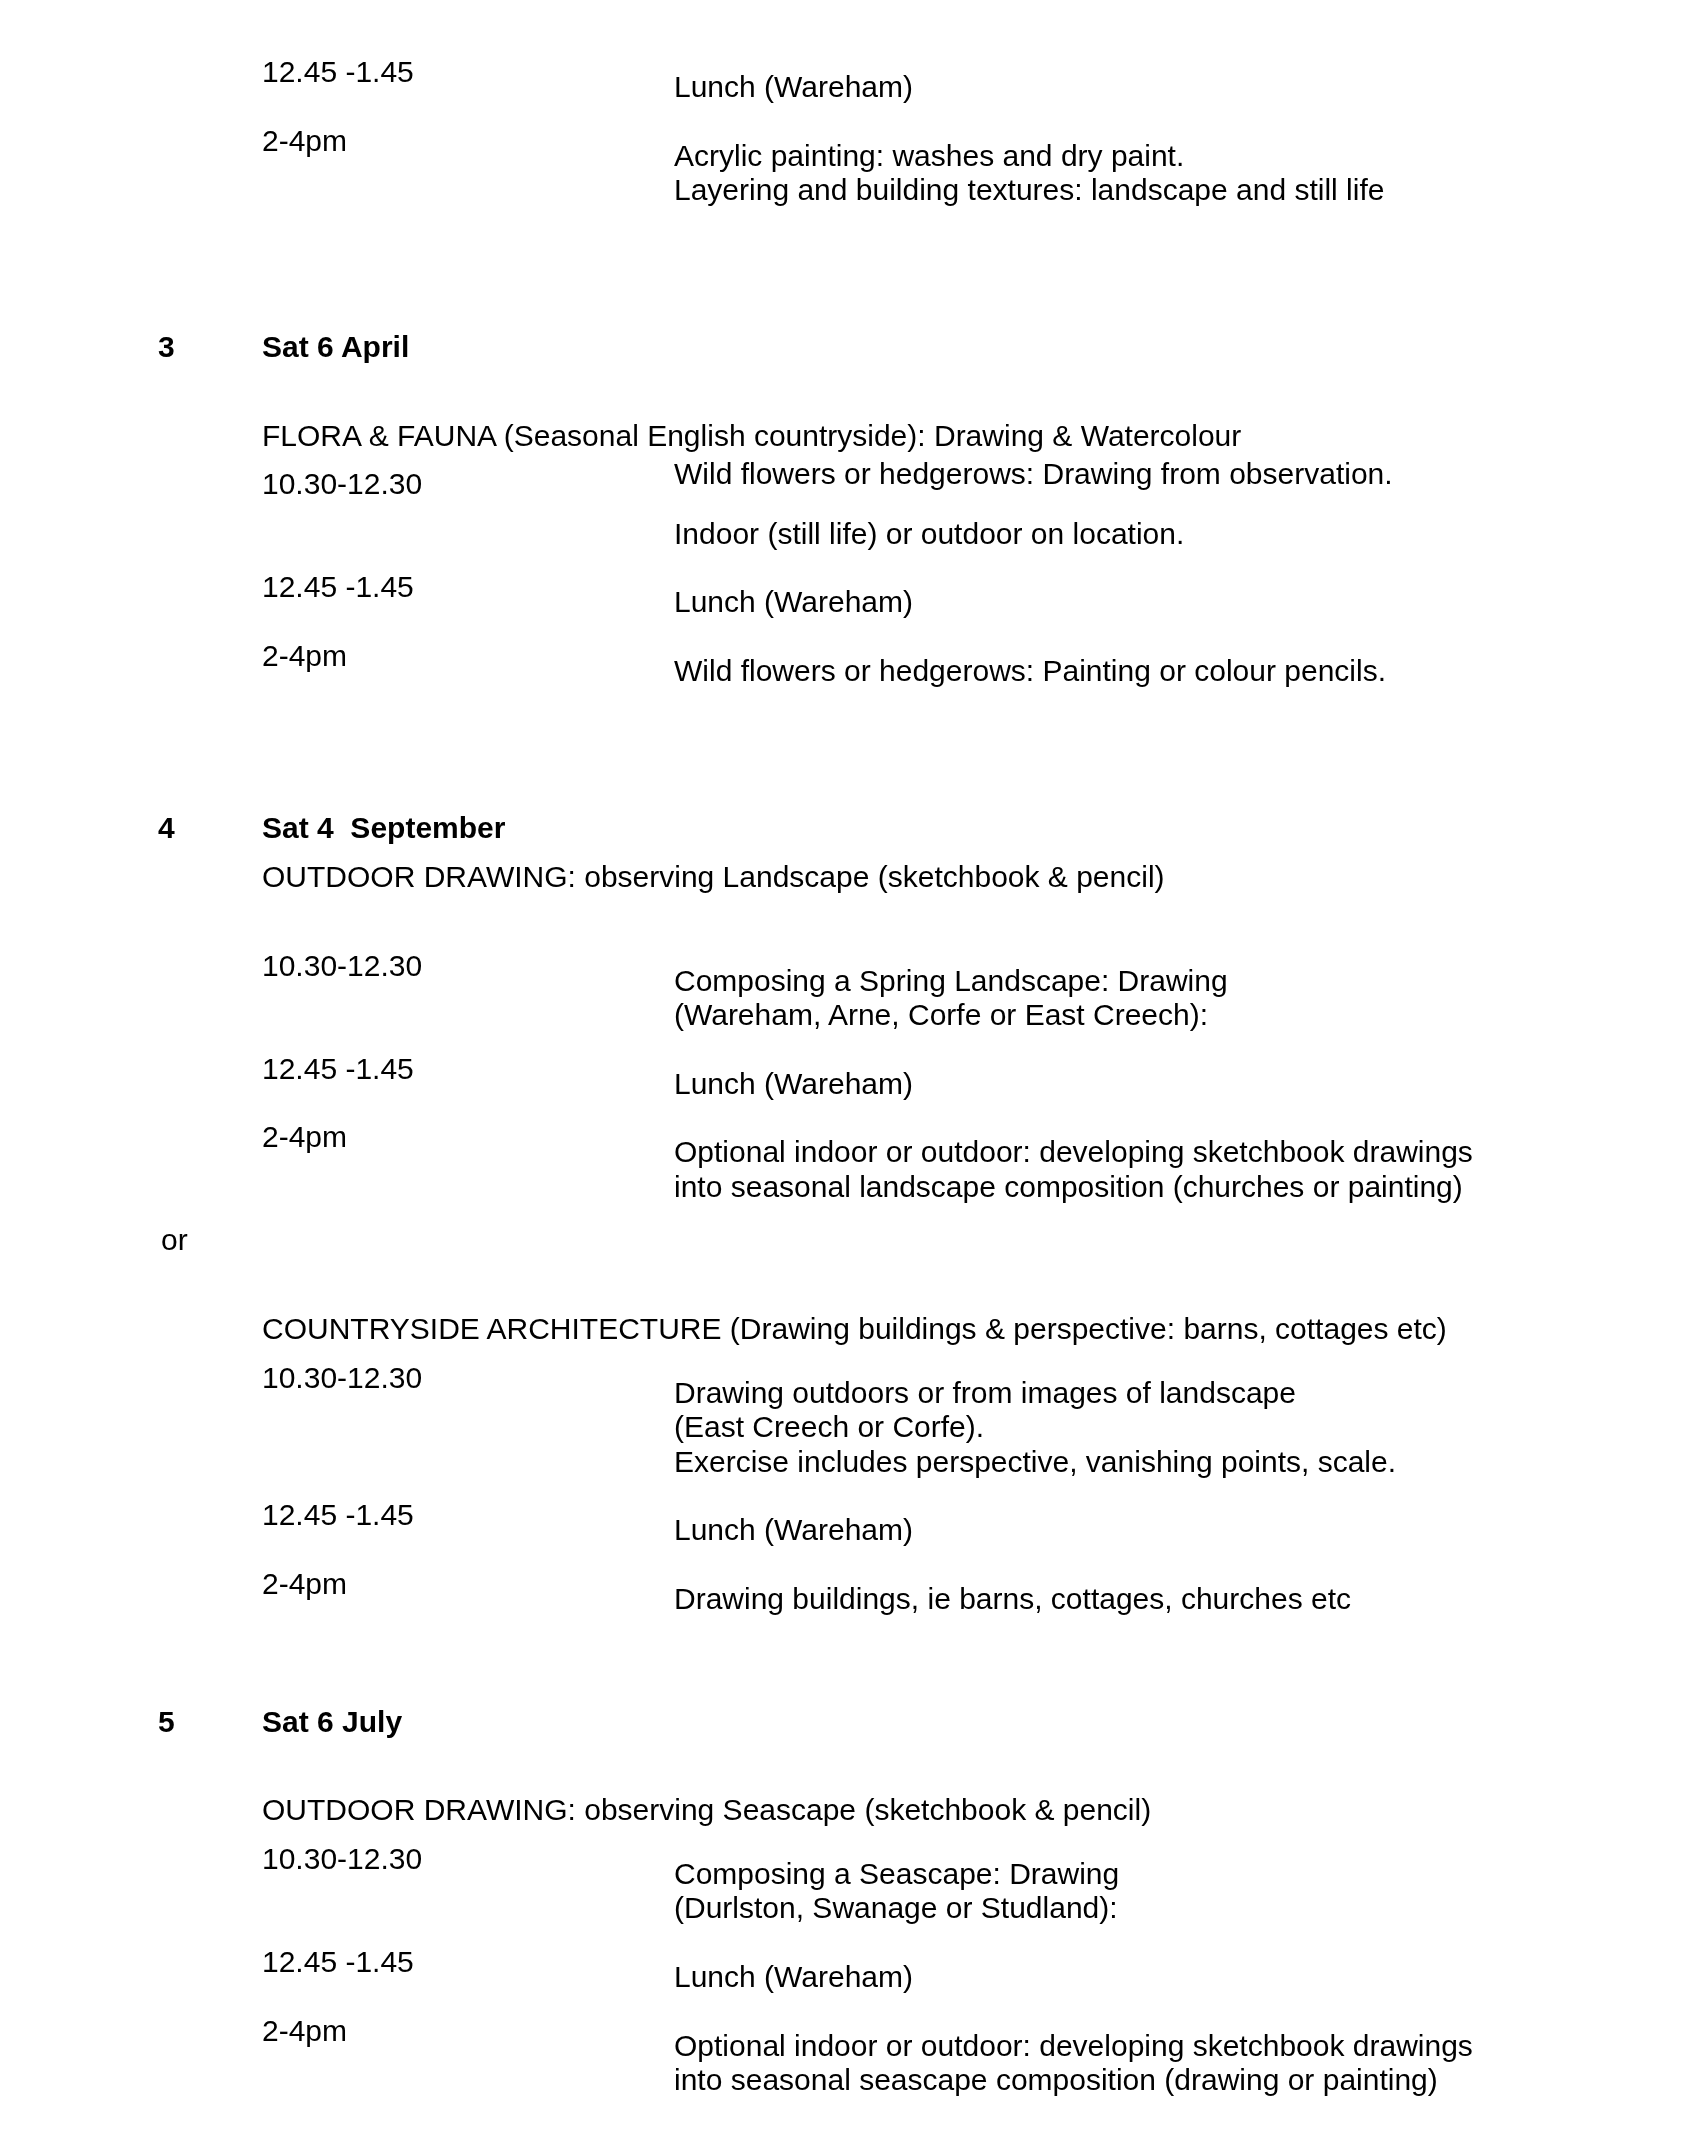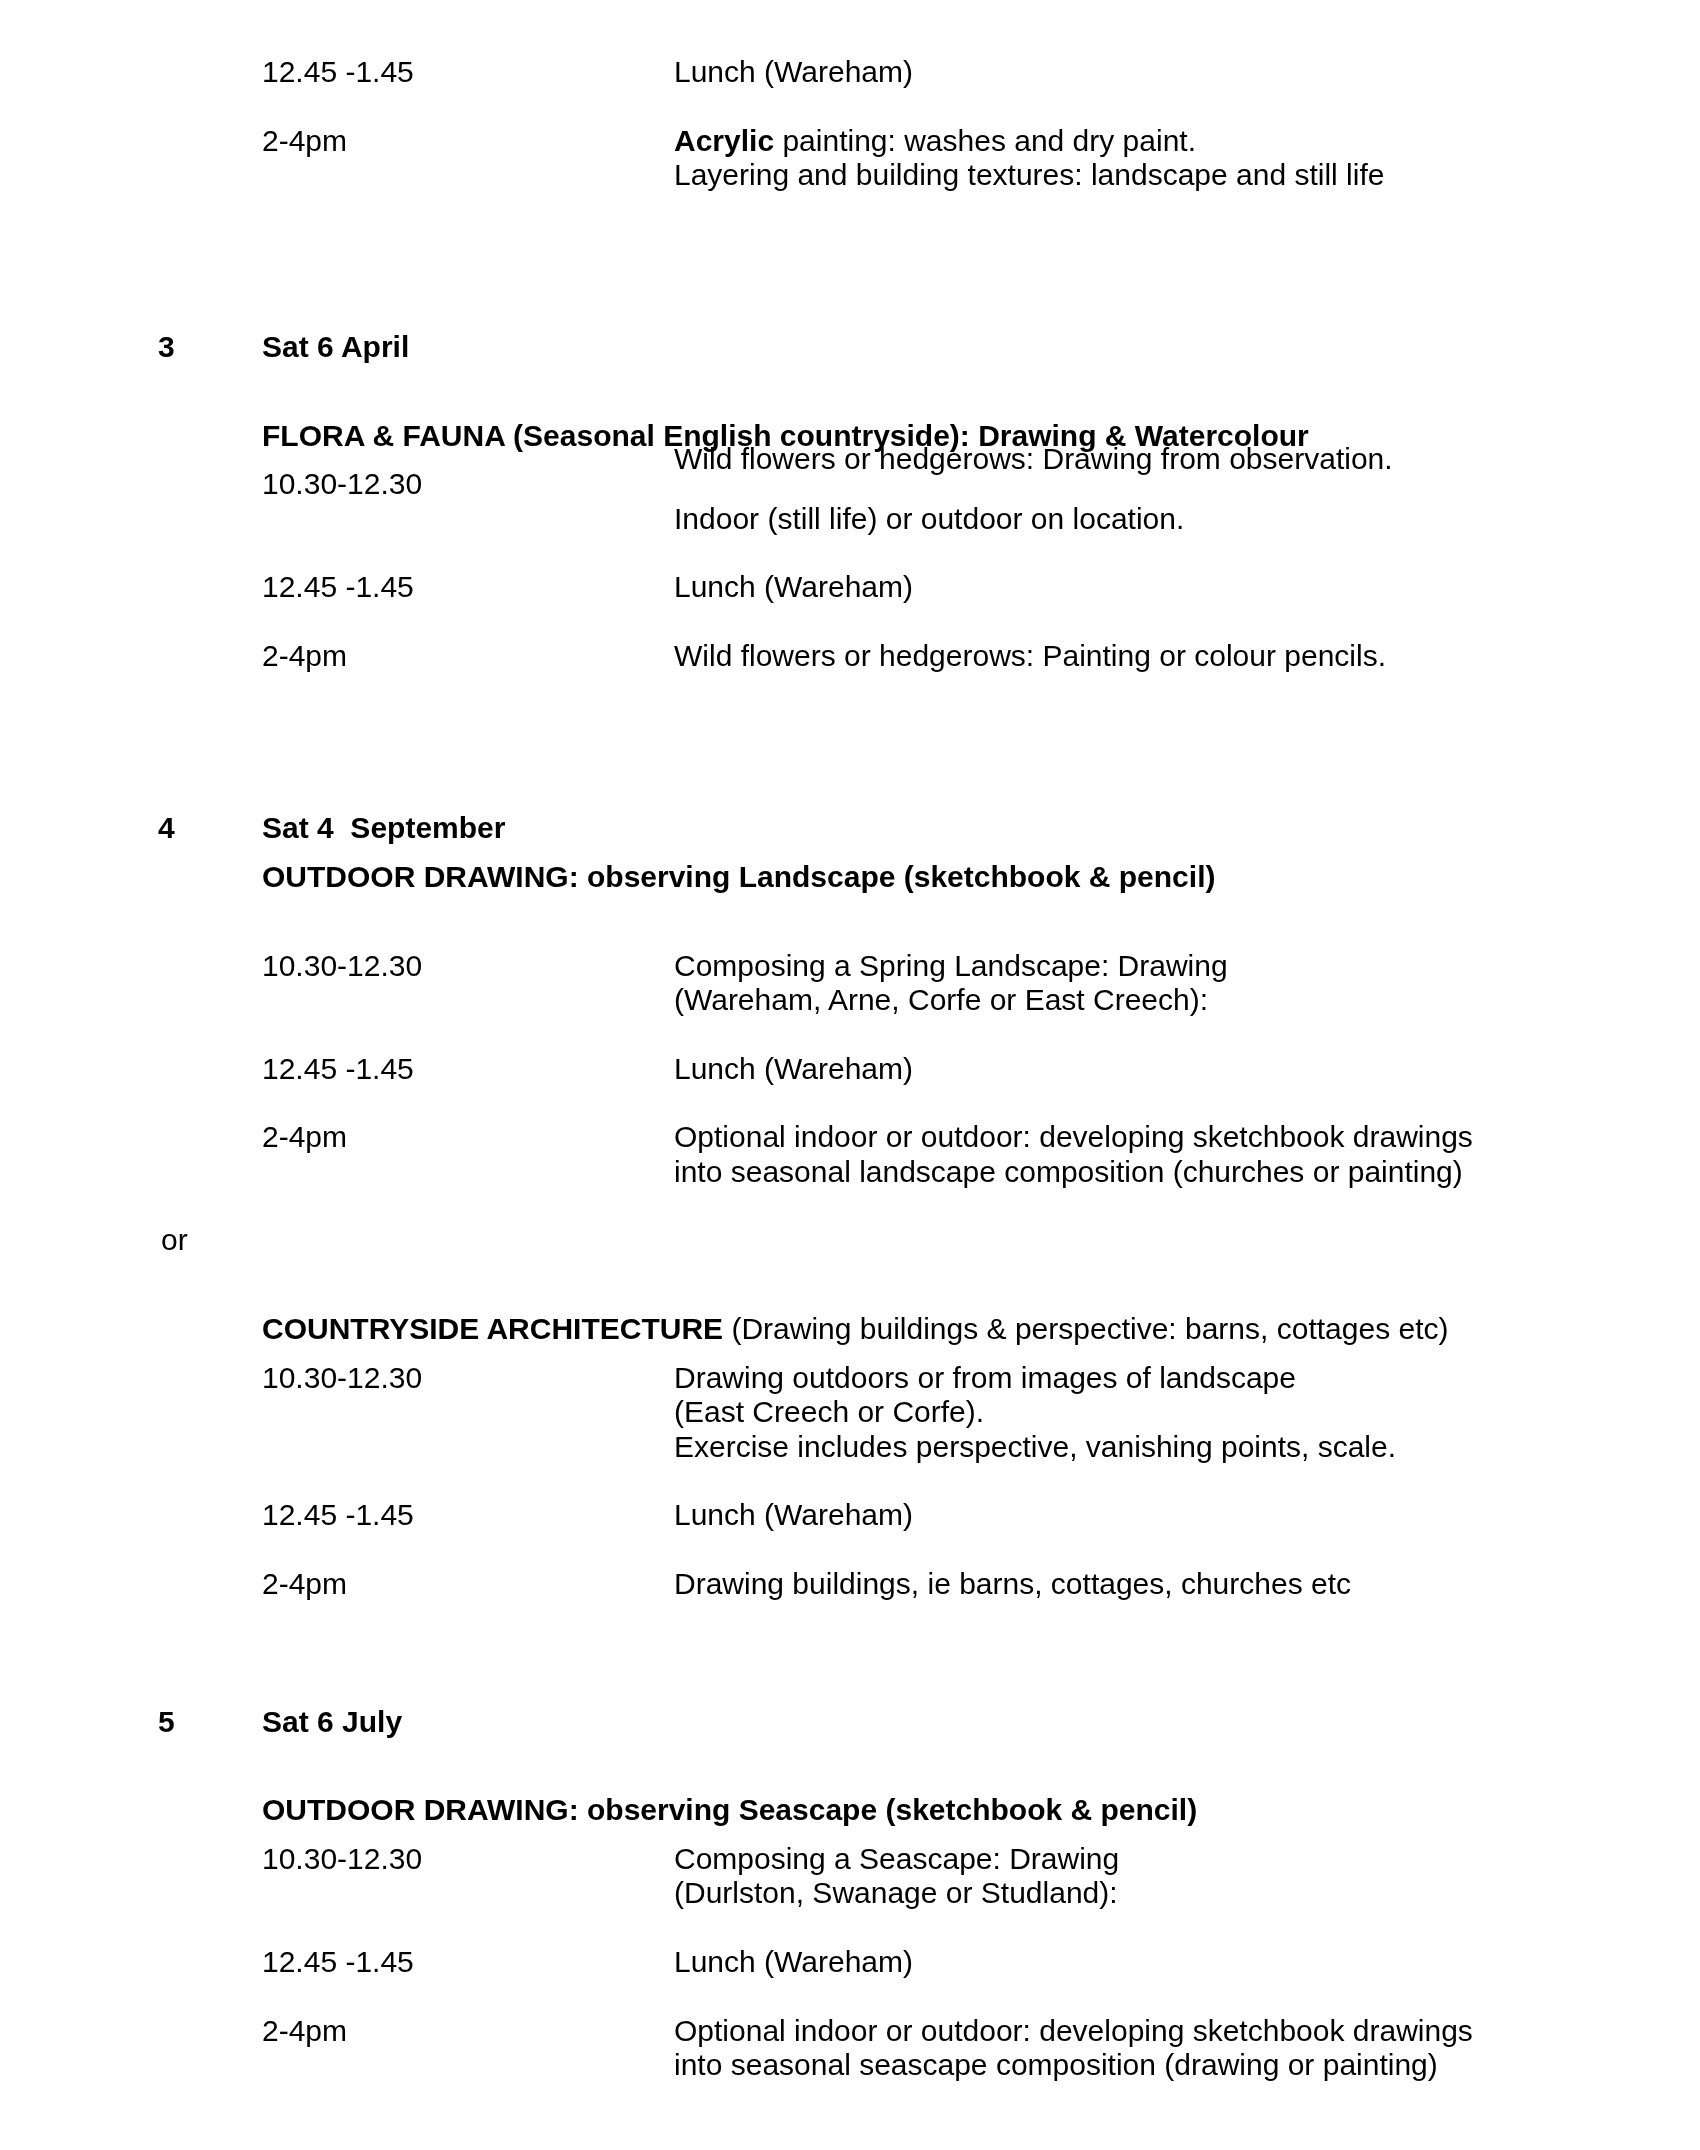--- a/index.html
+++ b/index.html
@@ -4,22 +4,22 @@
 <style>
   html, body { margin: 0; padding: 0; background: #ffffff; }
   body { width: 1700px; height: 2151px; position: relative; overflow: hidden;
          font-family: "Liberation Sans", sans-serif; color: #000; }
   .ln { position: absolute; font-size: 30px; line-height: 34px; white-space: nowrap; }
   .num { left: 158px; font-weight: bold; }
   .or  { left: 161px; }
   .time { left: 262px; }
   .date { left: 262px; font-weight: bold; }
   .title { left: 262px; margin-top: 20px; }
-  .desc { left: 674px; }
-  b, .b { font-weight: bold; }
+  .desc { left: 674px; margin-top: 15px; }
+  b, .b { font-weight: normal; }
 </style>
 </head>
 <body>
 
 <div class="ln time" style="top:55px">12.45 -1.45</div>
 <div class="ln desc" style="top:55px">Lunch (Wareham)</div>
 
 <div class="ln time" style="top:124px">2-4pm</div>
 <div class="ln desc" style="top:124px"><span class="b">Acrylic</span><span> painting: washes and dry paint.</span></div>
 <div class="ln desc" style="top:158px">Layering and building textures: landscape and still life</div>

